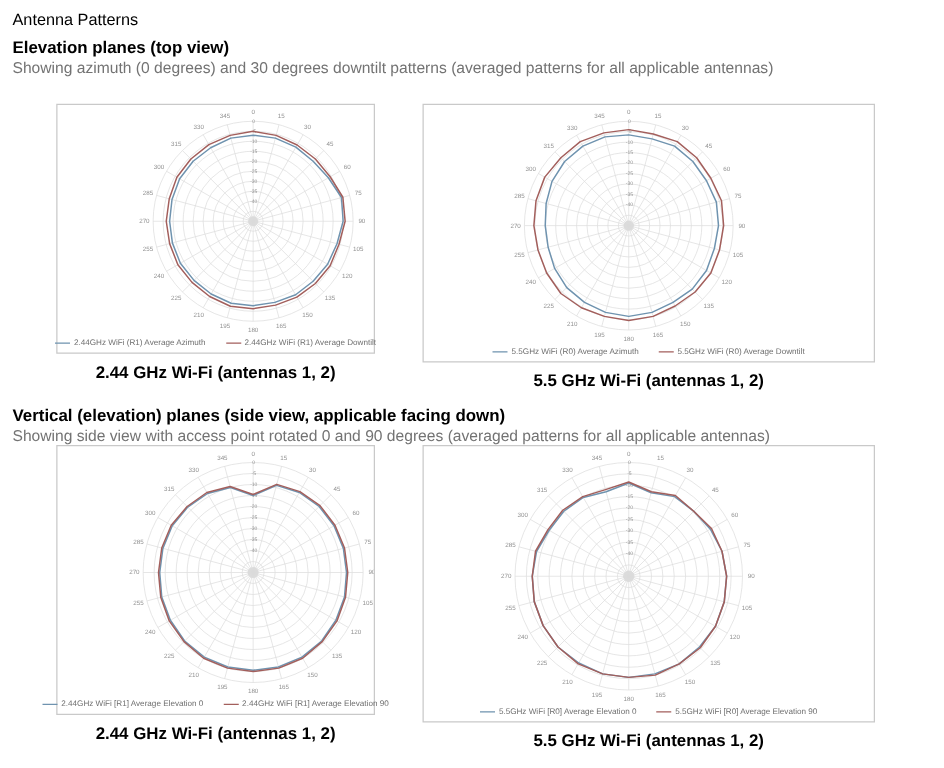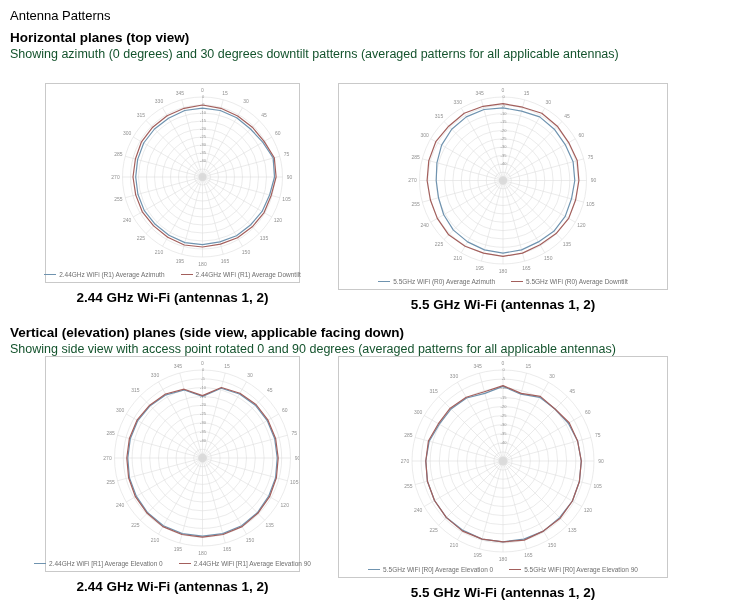--- a/index.html
+++ b/index.html
@@ -3,24 +3,24 @@
 <meta charset="utf-8">
 <style>
   html,body{margin:0;padding:0;background:#ffffff;}
   body{
     width:755px;height:614px;box-sizing:border-box;
     padding:8px 10px 0 10px;
     font-family:"Liberation Sans",sans-serif;color:#000;overflow:hidden;
   }
   h1{font-size:13px;margin:0 0 7px 0;font-weight:normal;}
   h2{font-size:13.5px;margin:0 0 2px 0;font-weight:bold;}
-  .desc{font-size:12.5px;margin:0 0 22px 0;color:#14532d;}
+  .desc{font-size:12.5px;margin:0 0 22px 0;color:#737373;}
   .row{display:flex;margin-left:35px;gap:38px;}
   .col{width:255px;display:flex;flex-direction:column;}
-  .col.wide{width:330px;}
+  .col.wide{width:362px;}
   .chart-box{
     border:1px solid #c9c9c9;background:#fff;
     display:flex;flex-direction:column;box-sizing:border-box;
   }
   .row.top .chart-box{height:200px;}
   .row.bottom .chart-box{height:216px;}
   .plot{flex:1 1 auto;position:relative;overflow:hidden;}
   .plot svg{display:block;font-family:inherit;}
   .legend{
     height:16px;flex:0 0 16px;display:flex;align-items:center;justify-content:center;
@@ -35,21 +35,21 @@
   section.second h2{margin-top:2px;}
   section.second .desc{margin-bottom:0;}
 </style>
 </head>
 <body>
 
 <main>
   <h1>Antenna Patterns</h1>
 
   <section class="first">
-    <h2>Horizontal planes (top view)</h2>
+    <h2>Elevation planes (top view)</h2>
     <p class="desc">Showing azimuth (0 degrees) and 30 degrees downtilt patterns (averaged patterns for all applicable antennas)</p>
     <div class="row top">
       <div class="col">
         <figure class="chart-box" style="margin:0">
           <div class="plot">
               <svg width="313" height="182">
                 <circle cx="156.5" cy="93" r="8" fill="none" stroke="#dddddd" stroke-width="0.6"></circle>
                 <circle cx="156.5" cy="93" r="16" fill="none" stroke="#dddddd" stroke-width="0.6"></circle>
                 <circle cx="156.5" cy="93" r="24" fill="none" stroke="#dddddd" stroke-width="0.6"></circle>
                 <circle cx="156.5" cy="93" r="32" fill="none" stroke="#dddddd" stroke-width="0.6"></circle>

